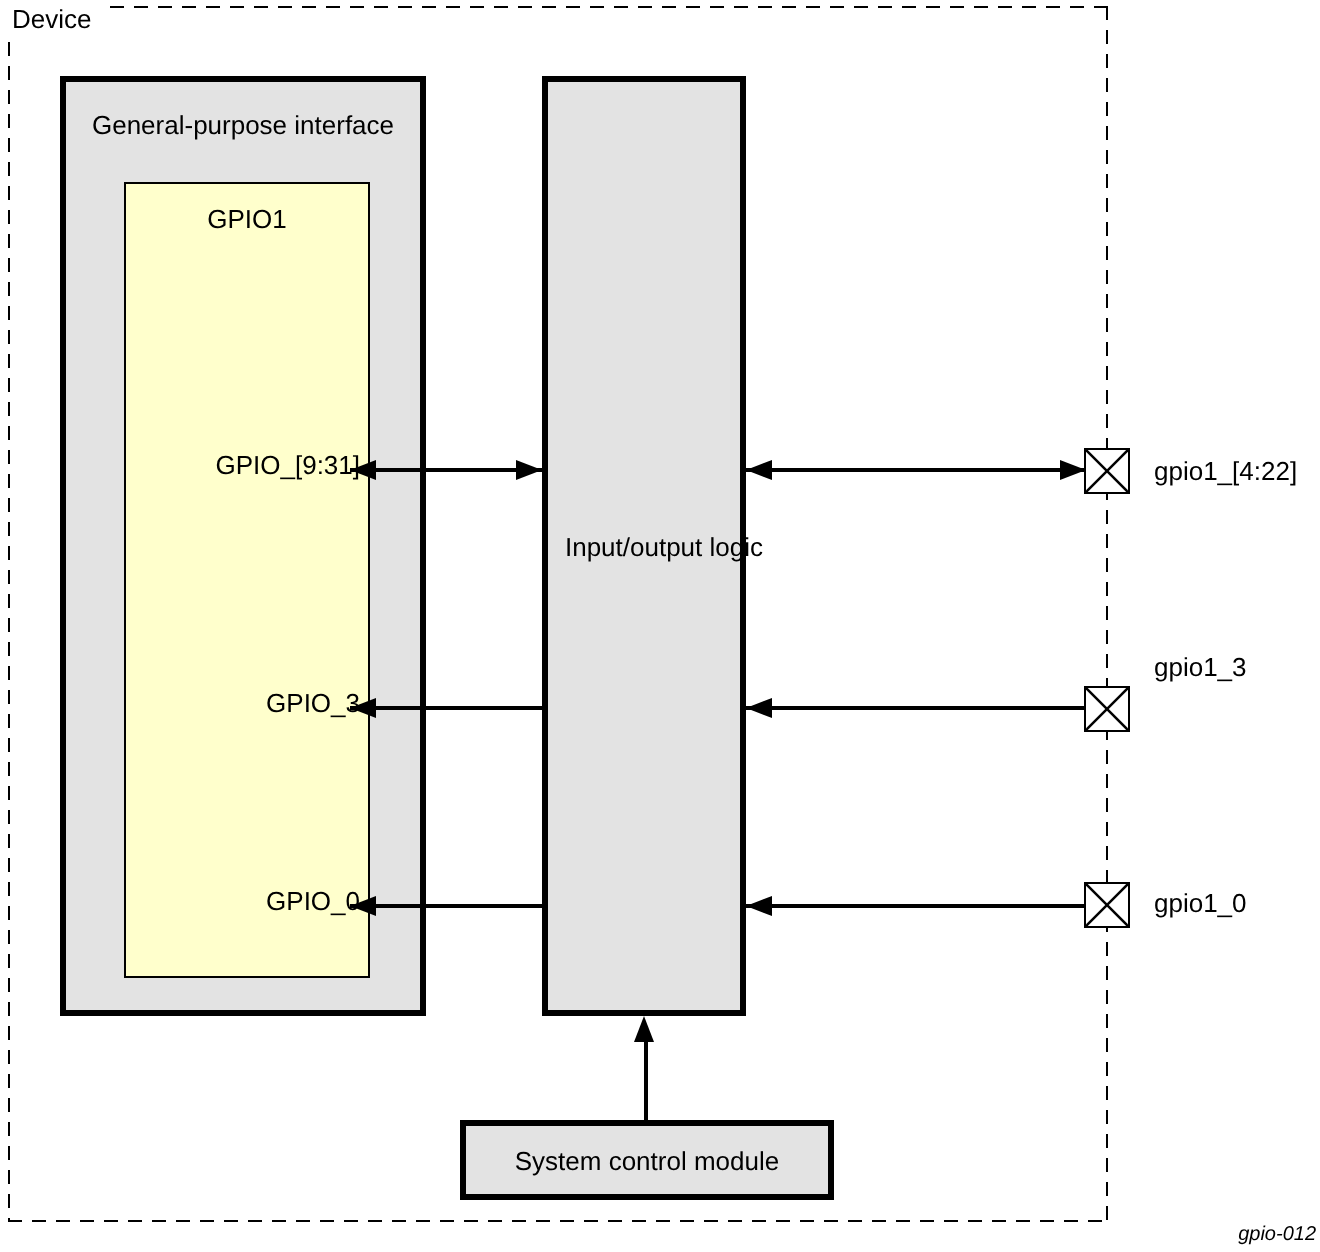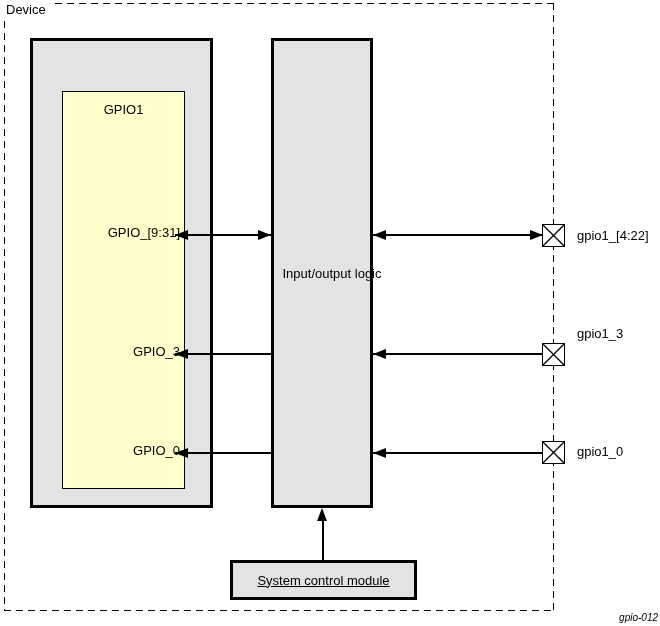--- a/index.html
+++ b/index.html
@@ -38,21 +38,21 @@
   .gpio1-title { position:absolute; left:0; top:10px; width:100%;
                  text-align:center; font-size:13px; }
   .sig { position:absolute; right:4px; font-size:13px; line-height:16px;
          white-space:nowrap; }
   .sig-0 { top:133px; }
   .sig-1 { top:252px; }
   .sig-2 { top:351px; }
 
   .io-label { position:absolute; left:0; top:224px; width:116px;
               text-align:center; font-size:13px; line-height:17px; }
-  .scm-label { font-size:13px;text-decoration:underline; }
+  .scm-label { font-size:13px; }
 
   .hline { position:absolute; height:1.5px; background:#000; }
   .vline { position:absolute; width:1.5px;  background:#000; }
   .ah { position:absolute; width:0; height:0; }
   .ah-left  { border-top:5px solid transparent; border-bottom:5px solid transparent;
               border-right:13px solid #000; }
   .ah-right { border-top:5px solid transparent; border-bottom:5px solid transparent;
               border-left:13px solid #000; }
   .ah-up    { border-left:5px solid transparent; border-right:5px solid transparent;
               border-bottom:13px solid #000; }
@@ -73,20 +73,21 @@
 
 <div class="stage">
 
   <div class="dash-h dash-top"></div>
   <div class="dash-v dash-right"></div>
   <div class="dash-h dash-bottom"></div>
   <div class="dash-v dash-left"></div>
   <div class="device-label">Device</div>
 
   <div class="block gpi">
+    <div class="gpi-title">General-purpose interface</div>
     <div class="gpio1">
       <div class="gpio1-title">GPIO1</div>
       <div class="sig sig-0">GPIO_[9:31]</div>
       <div class="sig sig-1">GPIO_3</div>
       <div class="sig sig-2">GPIO_0</div>
     </div>
   </div>
 
   <div class="block io">
     <div class="io-label">Input/output logic</div>

